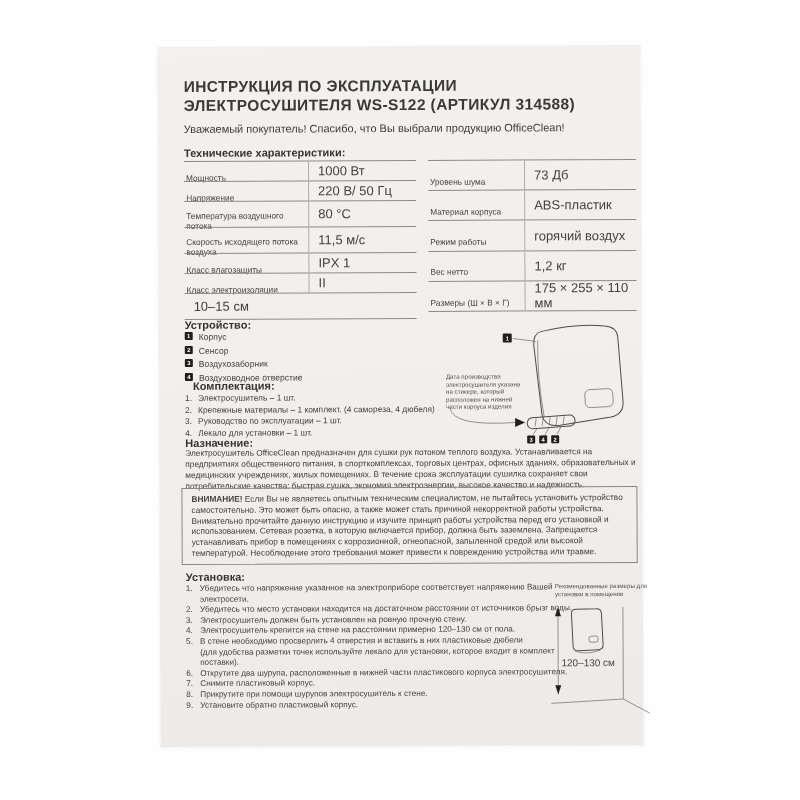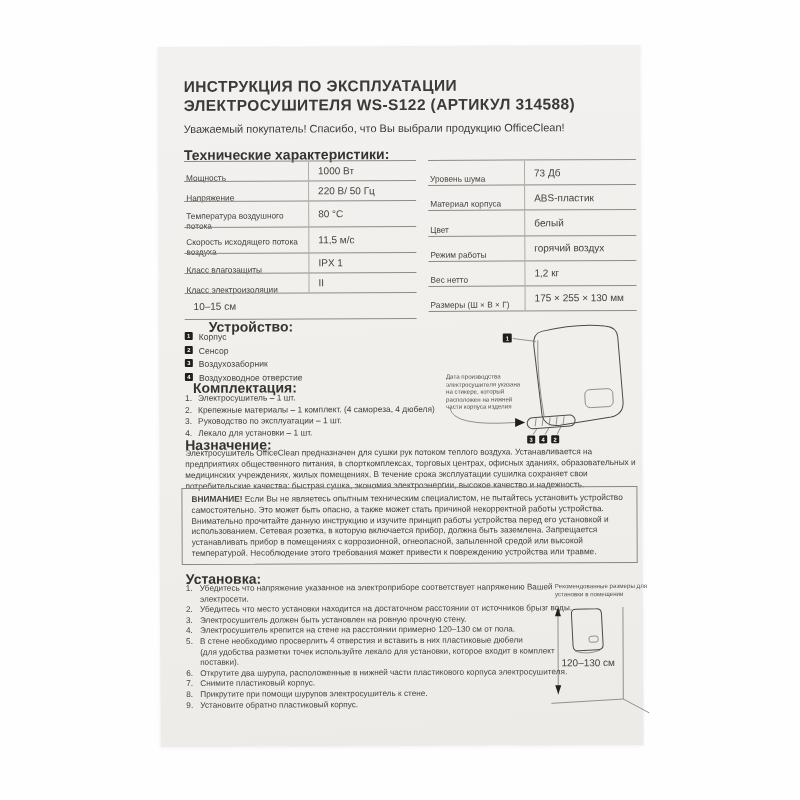--- a/index.html
+++ b/index.html
@@ -11,35 +11,35 @@
   .paper{
     position:absolute;left:159px;top:46px;width:483px;height:700px;
     background:linear-gradient(175deg,#f2f1ef 0%,#f0efec 55%,#edebe8 100%);
     box-shadow:0 1px 4px rgba(0,0,0,0.06);
     transform:rotate(-0.25deg);
   }
   .abs{position:absolute;}
   .title{left:26px;top:30px;font-size:15.5px;font-weight:bold;letter-spacing:0.4px;
     line-height:19px;color:#3b3a37;}
   .greeting{left:26px;top:76px;font-size:11px;color:#3b3a37;}
-  .sec-h{font-size:14px;font-weight:bold;color:#353330;}
+  .sec-h{font-size:11px;font-weight:bold;color:#353330;}
   .specs-h{left:26px;top:100px;}
   .tables{left:26px;top:114px;width:452px;height:152px;display:flex;gap:12px;}
   .table{display:flex;flex-direction:column;}
   .table-left{width:232px;}
   .table-right{flex:1;}
   .trow{display:flex;border-top:1px solid #8e8b87;flex:1;min-height:19px;align-items:center;}
   .trow:last-child{border-bottom:1px solid #8e8b87;}
   .trow.tall{min-height:25px;}
   .tl{font-size:8.3px;line-height:9.6px;padding:16px 4px 2px 2px;border-right:1px solid #aeaba6;
      align-self:stretch;display:flex;align-items:center;}
-  .tv{font-size:10px;padding:2px 0 2px 9px;flex:1;}
+  .tv{font-size:13px;padding:2px 0 2px 9px;flex:1;}
   .table-left .tl{width:118px;}
   .table-right .tl{width:90px;}
-  .dev-h{left:26px;top:272px;margin-left:24px;}
+  .dev-h{left:26px;top:272px;}
   .dev-list{left:26px;top:285px;}
   .dev-item{display:flex;align-items:flex-start;height:13.5px;font-size:8.6px;}
   .badge{width:8px;height:8px;background:#211f1d;color:#fff;font-size:5.8px;font-weight:bold;
     display:inline-flex;align-items:center;justify-content:center;border-radius:1px;
     margin-right:6px;flex:0 0 auto;}
   .pack-h{left:34px;top:333px;}
   .pack-list{left:26px;top:346px;}
   .pack-item{display:flex;font-size:8.4px;line-height:11.6px;}
   .pnum{width:13px;flex:0 0 auto;}
   .purp-h{left:26px;top:390px;}
@@ -114,34 +114,30 @@
     <div class="table table-right">
       <div class="trow">
           <div class="tl">Уровень шума</div>
           <div class="tv">73 Дб</div>
         </div>
       <div class="trow">
           <div class="tl">Материал корпуса</div>
           <div class="tv">ABS-пластик</div>
         </div>
       <div class="trow">
-          <div class="tl">Цвет</div>
-          <div class="tv">белый</div>
-        </div>
-      <div class="trow">
           <div class="tl">Режим работы</div>
           <div class="tv">горячий воздух</div>
         </div>
       <div class="trow">
           <div class="tl">Вес нетто</div>
           <div class="tv">1,2 кг</div>
         </div>
       <div class="trow">
           <div class="tl">Размеры (Ш × В × Г)</div>
-          <div class="tv">175 × 255 × 130 мм</div>
+          <div class="tv">175 × 255 × 110 мм</div>
         </div>
     </div>
   </div>
 
   <div class="abs sec-h dev-h">Устройство:</div>
   <div class="abs dev-list">
     <div class="dev-item">
         <span class="badge">1</span>
         <span>Корпус</span>
       </div>

